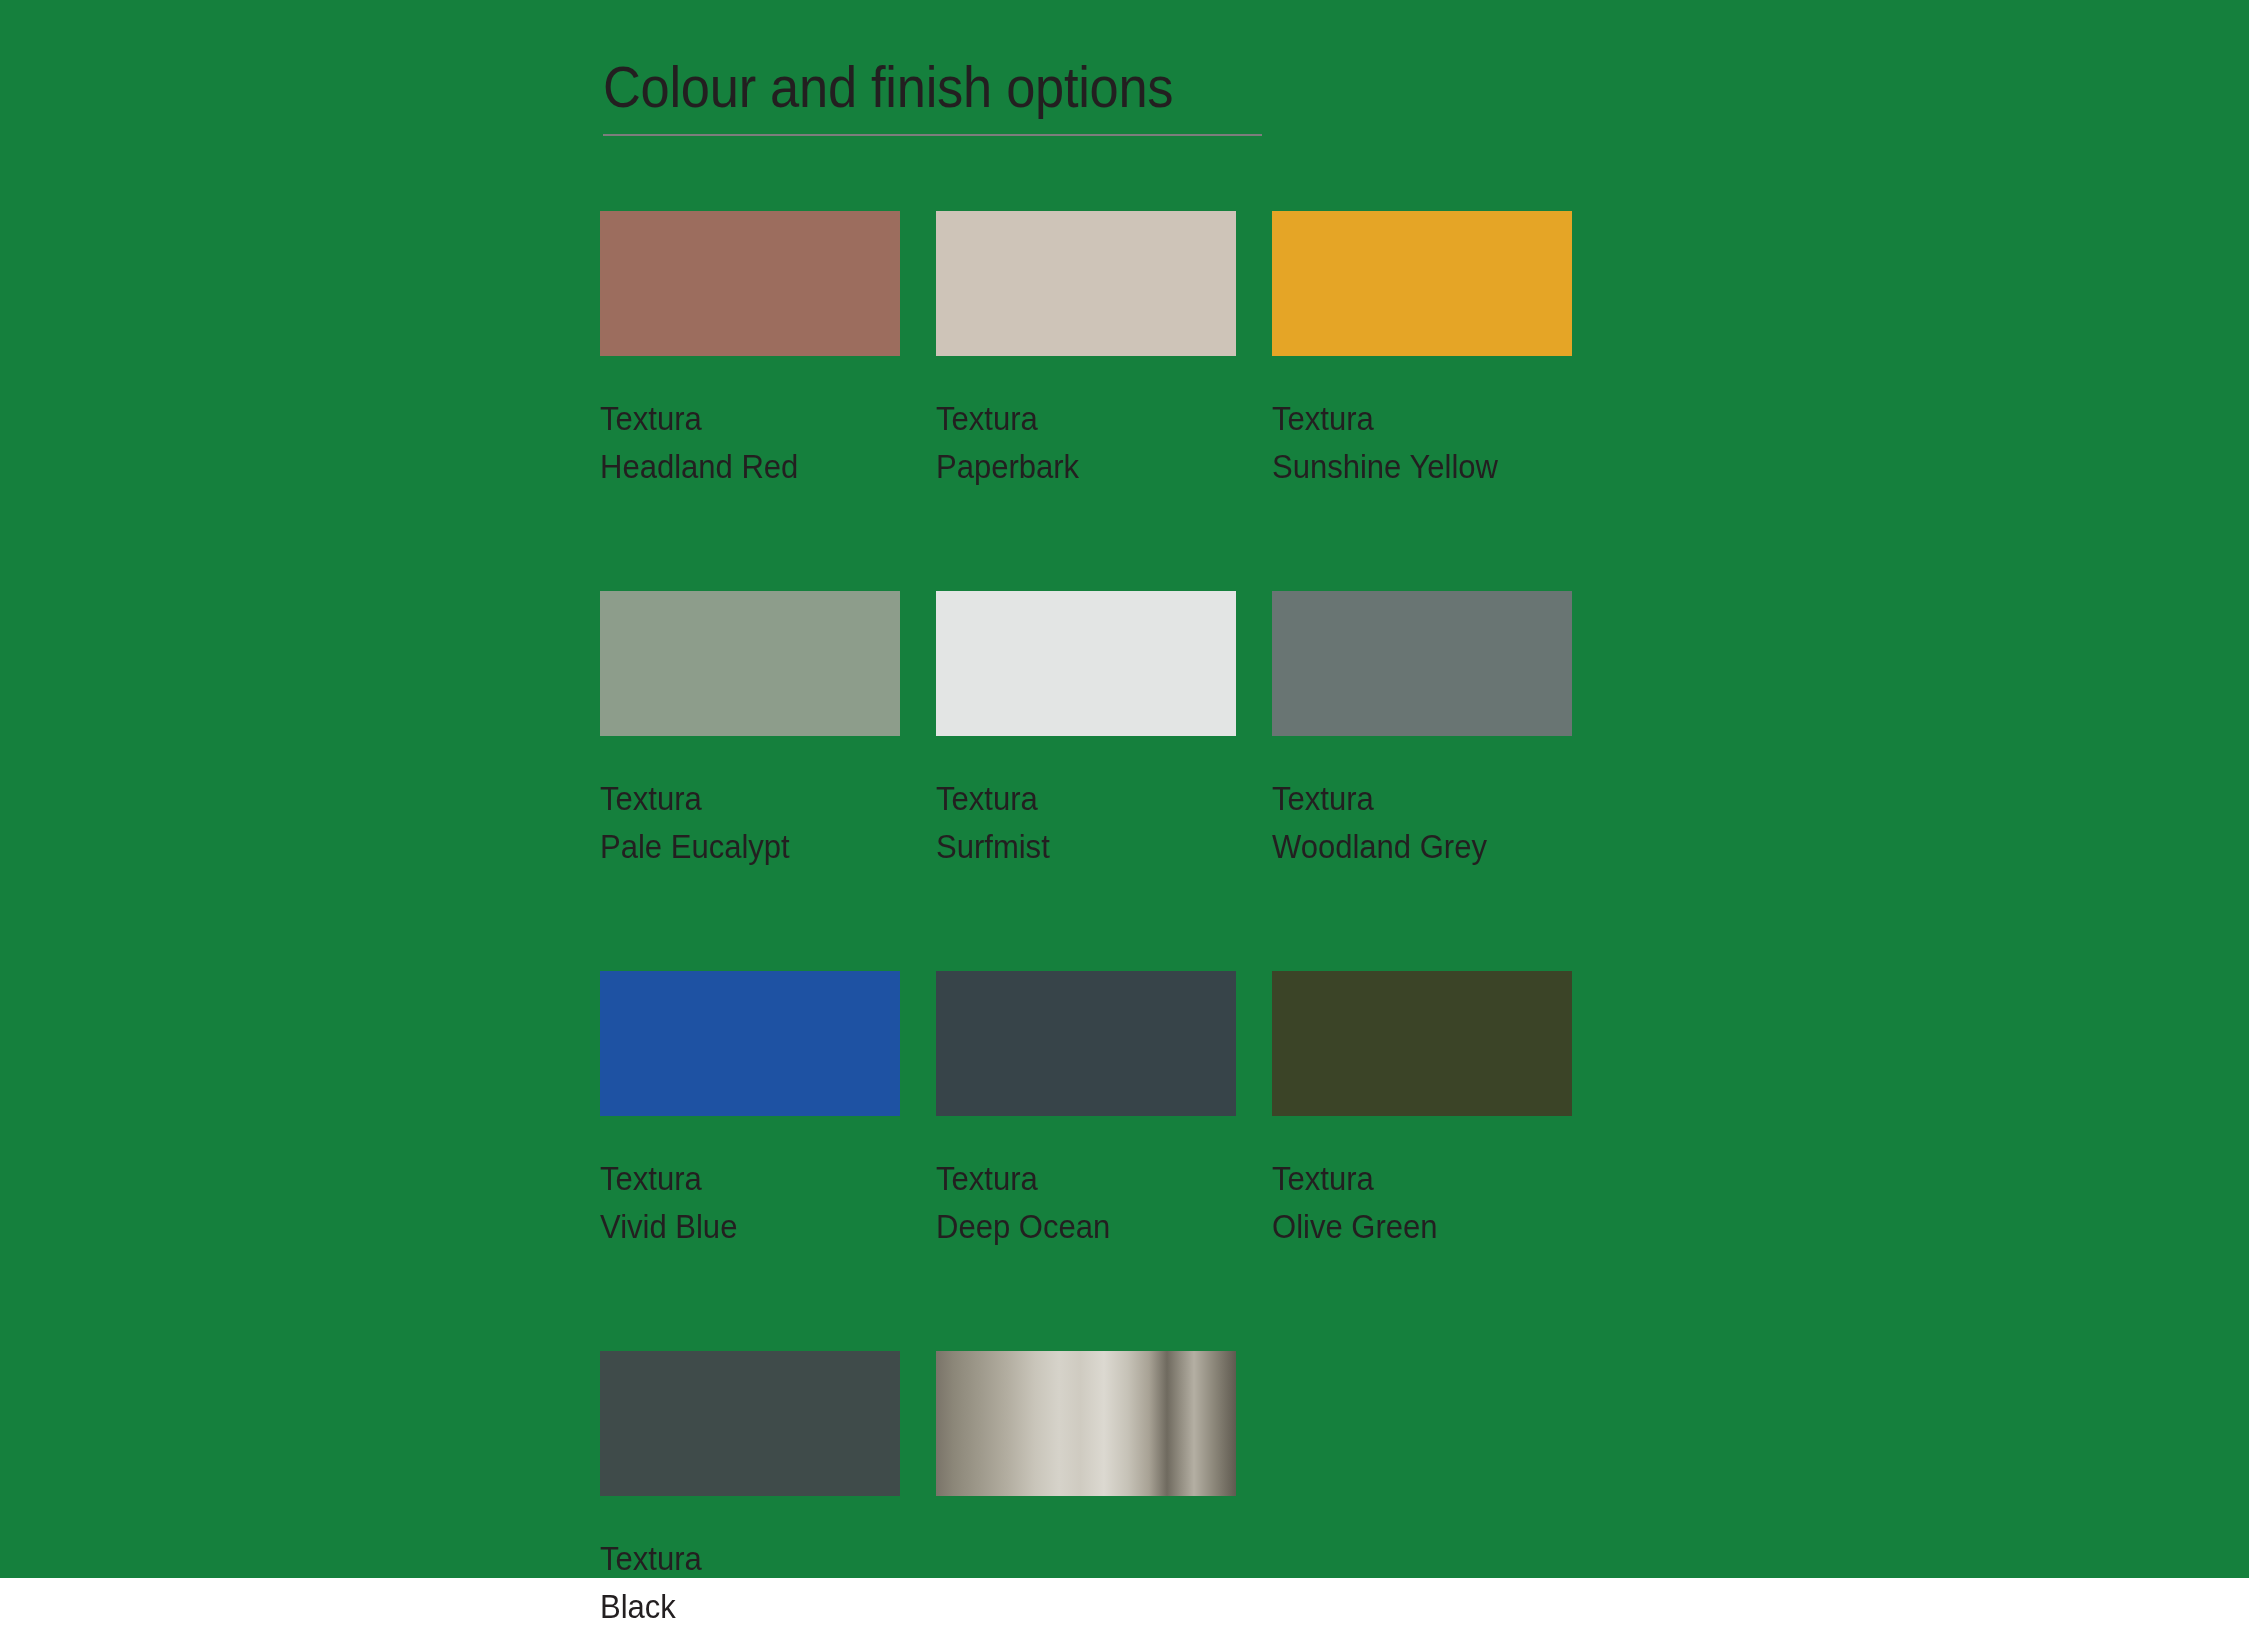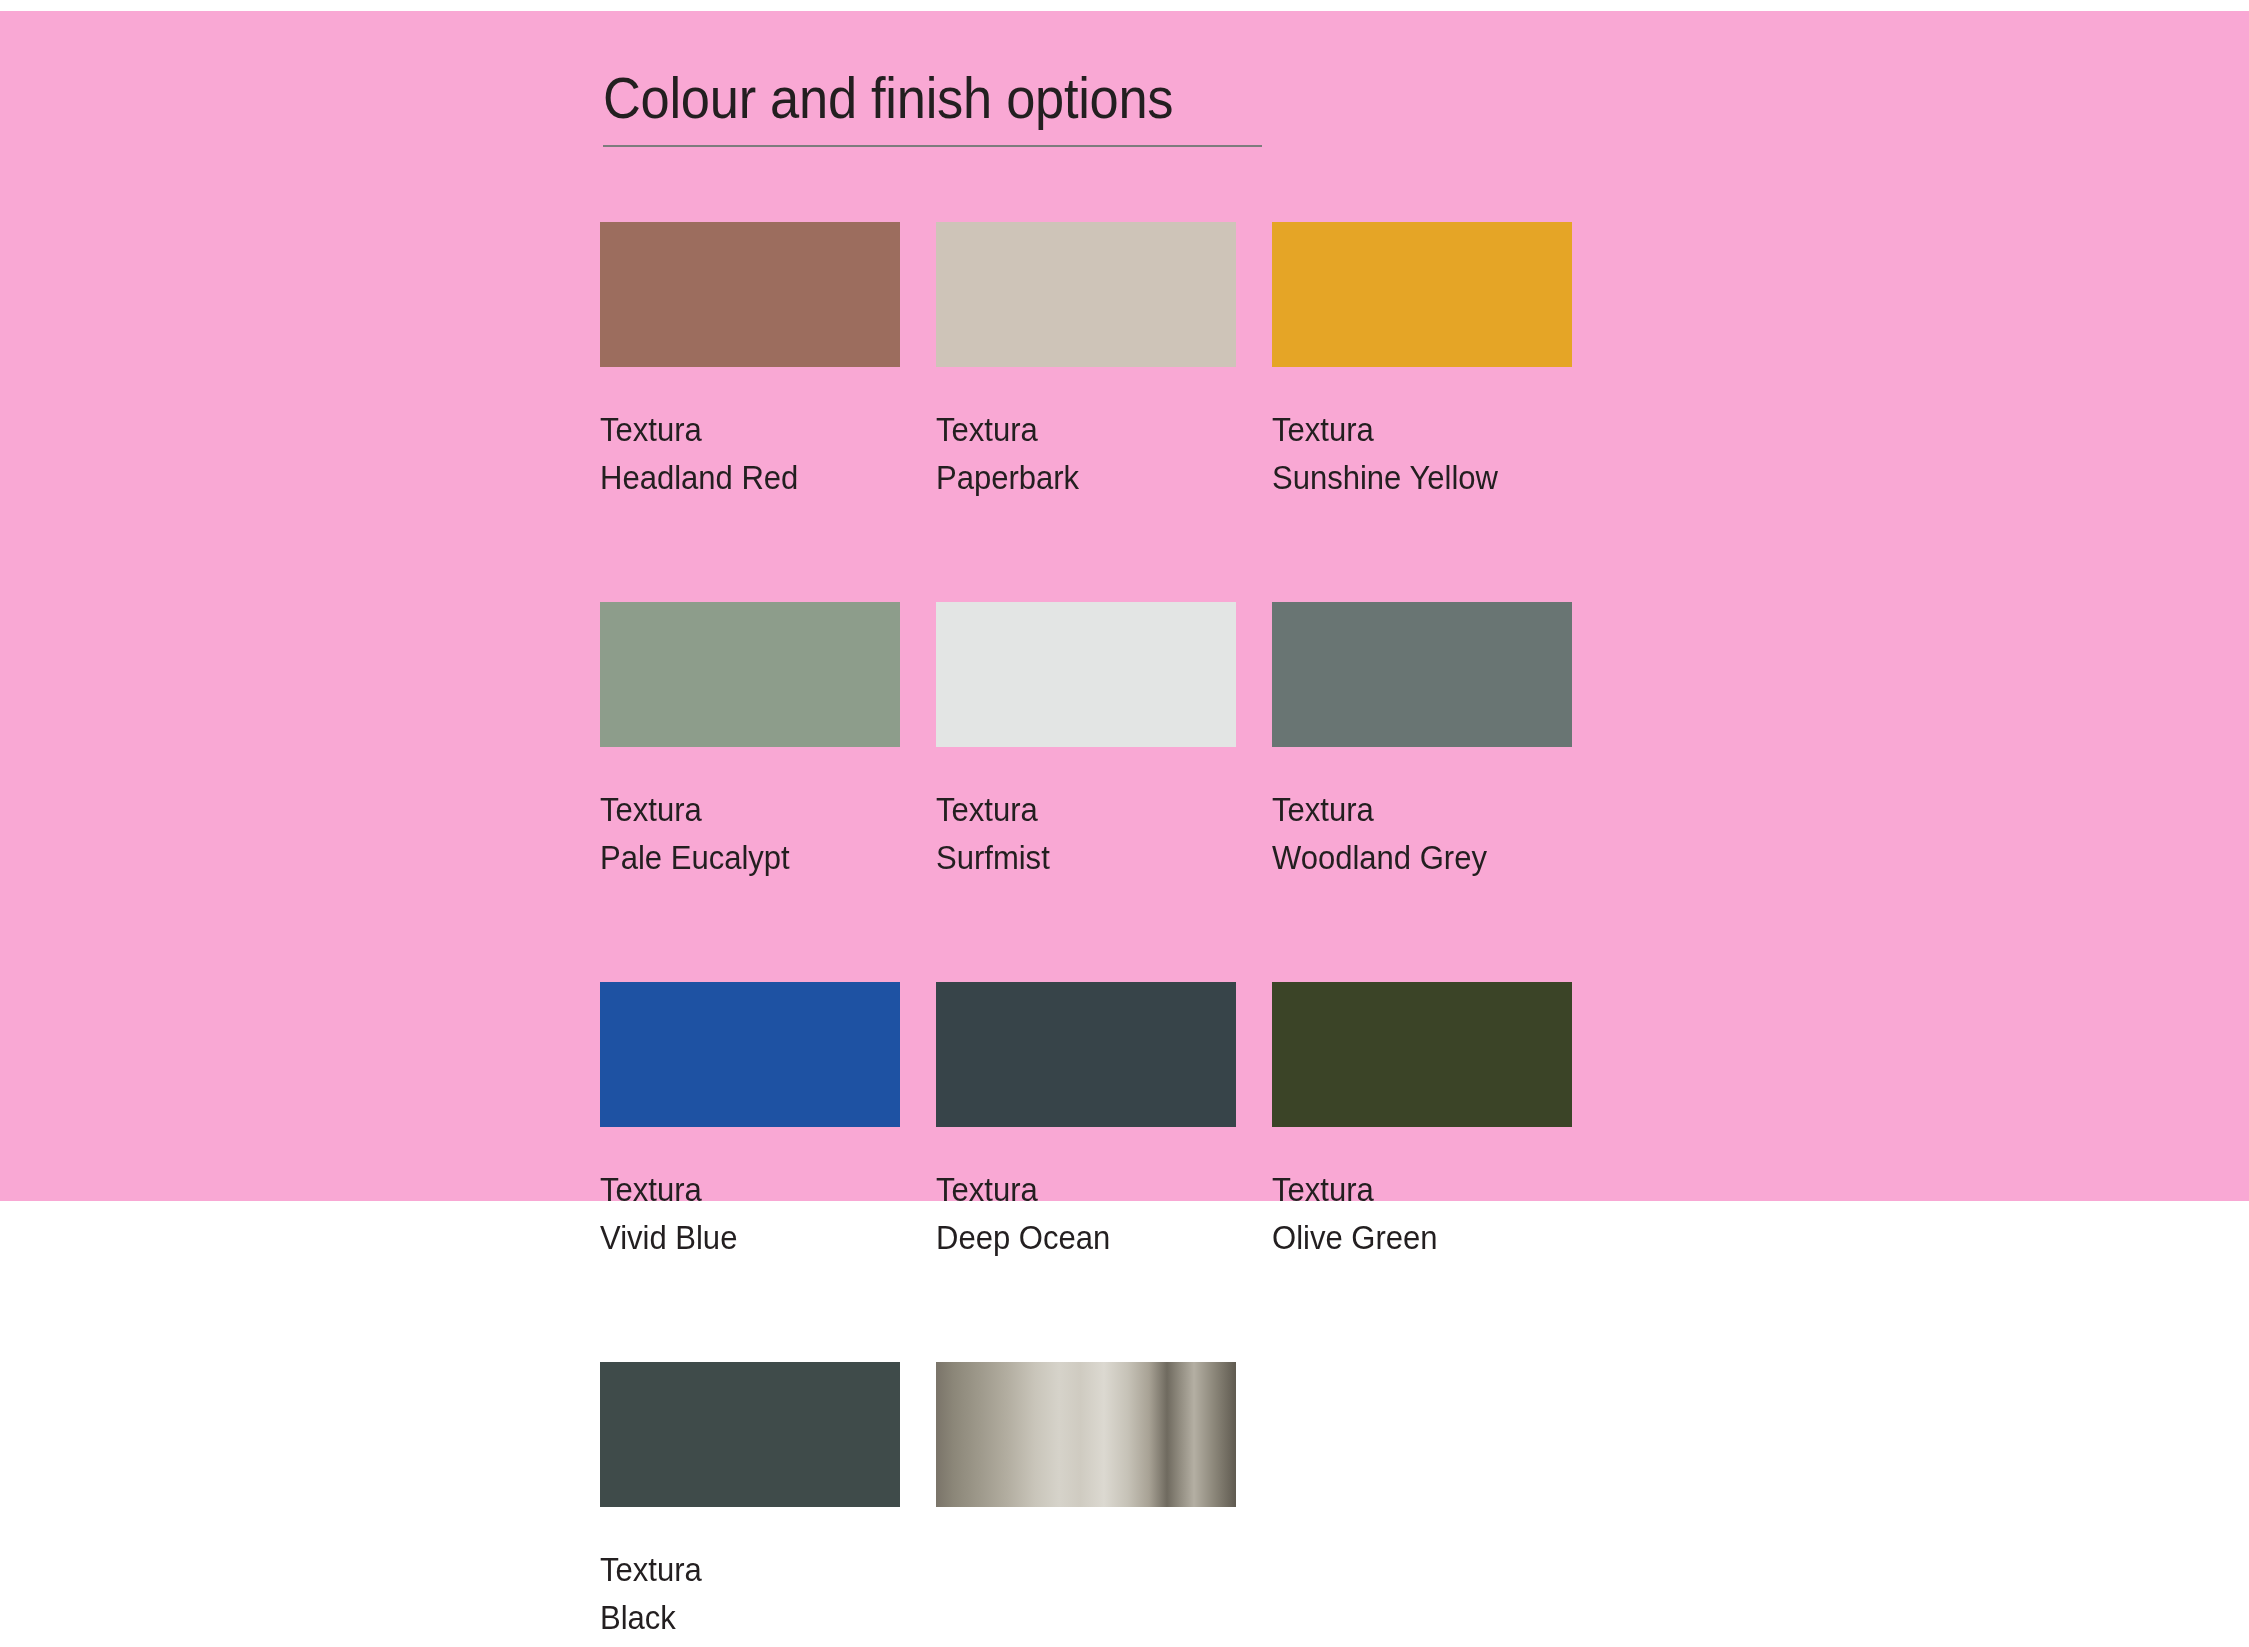--- a/index.html
+++ b/index.html
@@ -11,23 +11,22 @@
     width: 2250px;
     height: 1648px;
     font-family: "Liberation Sans", "DejaVu Sans", sans-serif;
     -webkit-font-smoothing: antialiased;
     overflow: hidden;
   }
 
   .page {
     position: relative;
     width: 2250px;
-    height: 1190px;
-    background: #f9a8d4;
-    margin-top: 11px;
+    height: 1578px;
+    background: #15803d;
   }
 
   
   .title-block {
     position: absolute;
     left: 603px;
     top: 57px;
     width: 661px;
   }
   .page-title {

